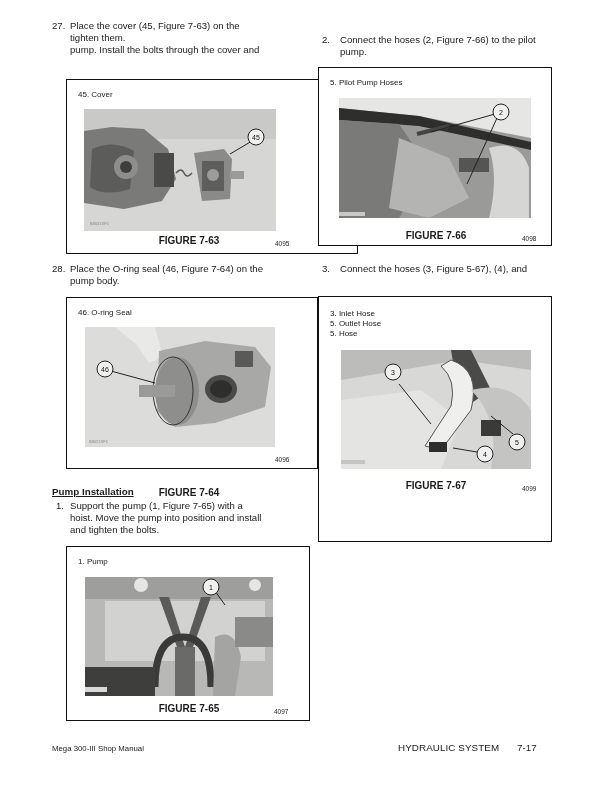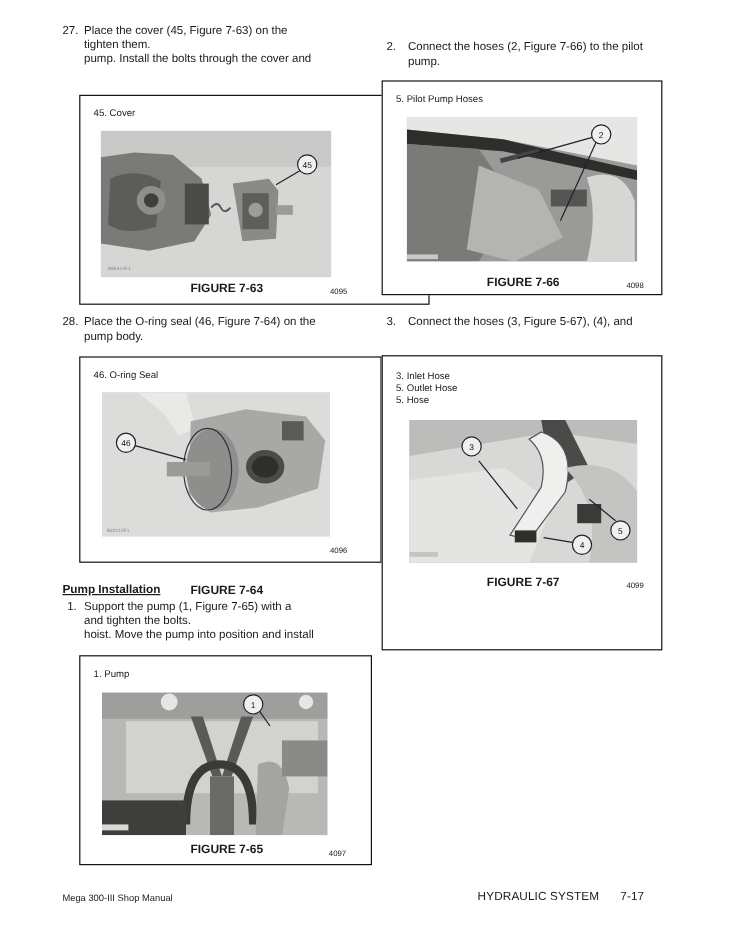--- a/index.html
+++ b/index.html
@@ -91,22 +91,22 @@
   <div class="figcap" style="left:0; width:244px; top:153px;margin-top:36px;">FIGURE 7-64</div>
   <div class="fignum" style="left:208px; top:158px;">4096</div>
 </div>
 
 <div class="heading" style="left:52px; top:486px;text-decoration:underline;">Pump Installation</div>
 
 <div class="step" style="left:56px; top:500px; width:260px; height:40px;">
   <span class="num">1.</span>
   <div class="txt" style="left:14px;">
     <div>Support the pump (1, Figure 7-65) with a</div>
+    <div>hoist. Move the pump into position and install</div>
     <div>and tighten the bolts.</div>
-    <div>hoist. Move the pump into position and install</div>
   </div>
 </div>
 
 <div class="figbox" style="left:66px; top:546px; width:244px; height:175px;padding-left:11px;">
   <div class="legend">
     <div>1.  Pump</div>
   </div>
   <div class="photo" style="left:18px; top:30px; width:188px; height:119px;">
     <svg viewBox="0 0 188 119" preserveAspectRatio="none">
       <rect width="188" height="119" fill="#b8b8b6"></rect>

